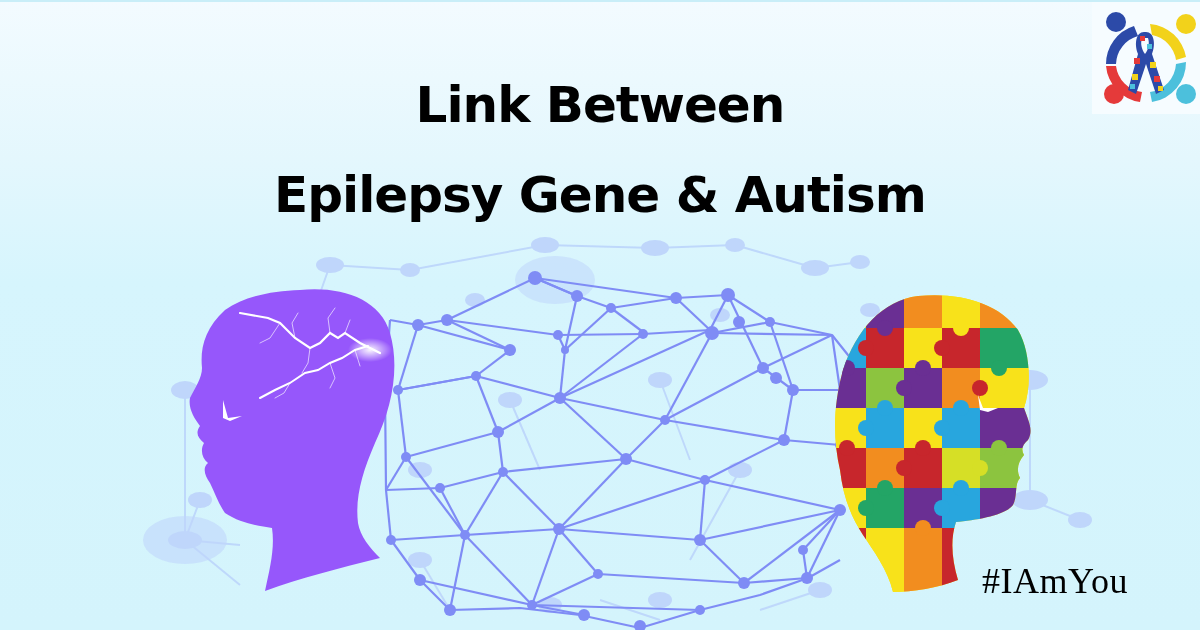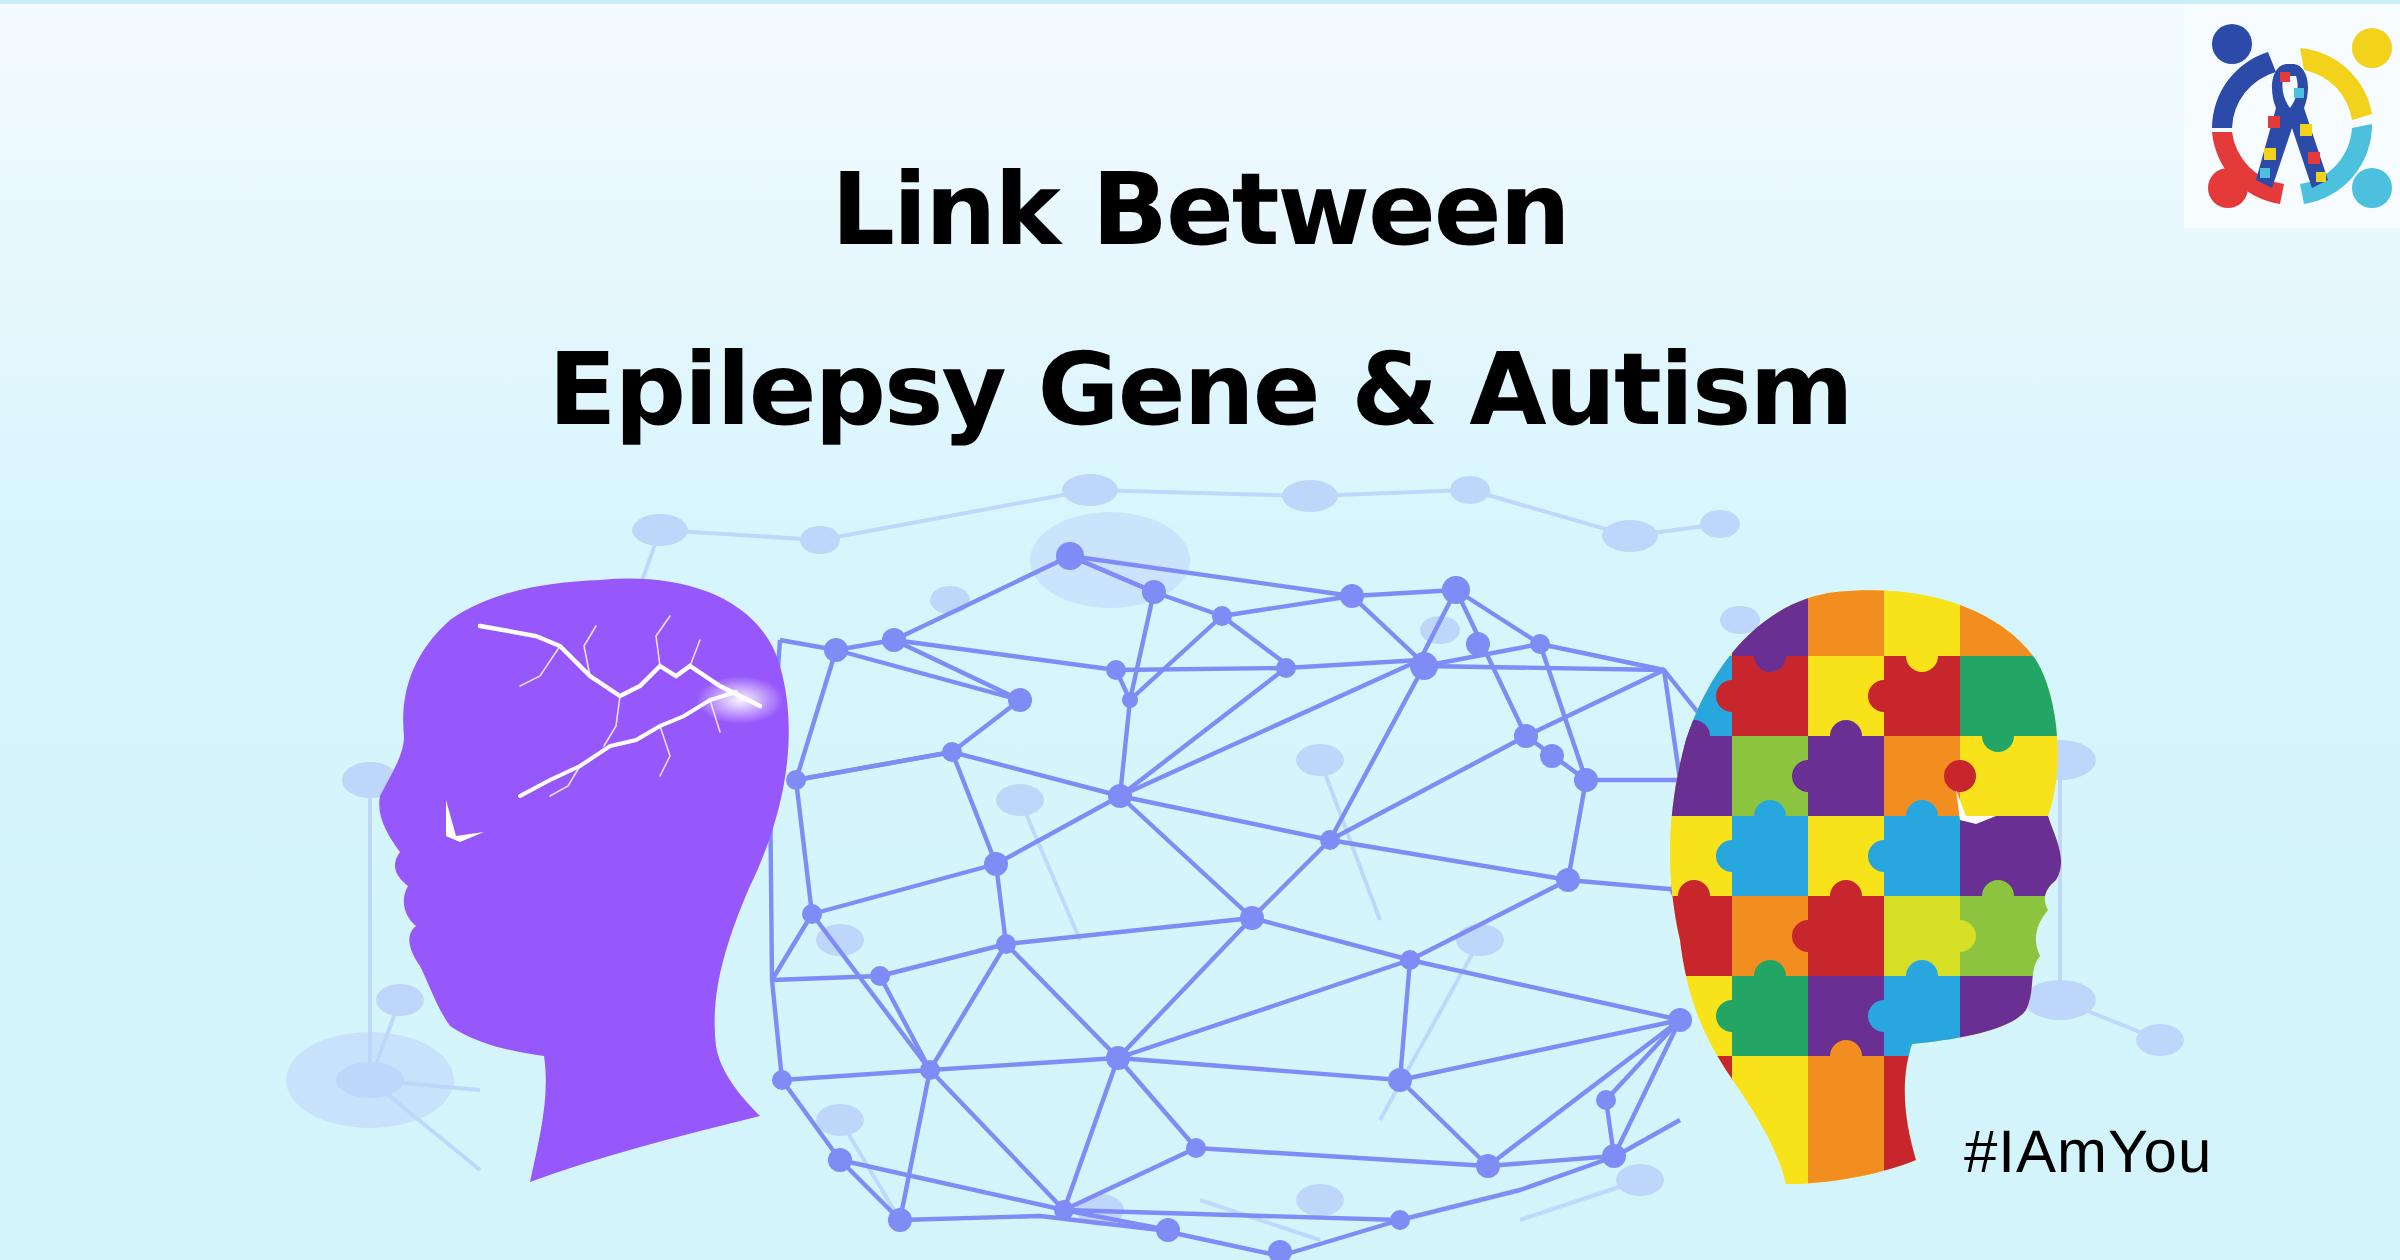--- a/index.html
+++ b/index.html
@@ -4,21 +4,21 @@
 <style>
   html, body { margin: 0; padding: 0; }
   body { width: 1200px; height: 630px; overflow: hidden; position: relative; font-family: "Liberation Sans", sans-serif; }
   .canvas { position: absolute; left: 0; top: 0; width: 1200px; height: 630px; background: linear-gradient(180deg, #f3fbff 0%, #e4f7fd 25%, #d6f5fd 45%, #d4f4fc 100%); overflow: hidden; }
   .topline { position: absolute; left: 0; top: 0; width: 1200px; height: 2px; background: #c9eef8; }
   .net { position: absolute; left: 0; top: 0; }
   .title { position: absolute; left: 0; width: 1200px; text-align: center; font-family: "DejaVu Sans", sans-serif; font-weight: bold; color: #000; letter-spacing: -1px; }
   .title.l1 { top: 76px; font-size: 50px; }
   .title.l2 { top: 166px; font-size: 50px; }
   .logo { position: absolute; left: 1092px; top: 2px; width: 108px; height: 112px; background: #f6fcff; }
-  .hashtag { position: absolute; left: 982px; top: 560px; font-family: Liberation Sans, sans-serif; font-size: 30px; color: #000; letter-spacing: 0.5px; }
+  .hashtag { position: absolute; left: 982px; top: 560px; font-family: Liberation Serif, serif; font-size: 36px; color: #000; letter-spacing: 0.5px; }
   .head { position: absolute; }
 </style>
 </head>
 <body>
 
 <div class="canvas">
   <div class="topline"></div>
 
   <svg class="net" width="1200" height="630">
     <g stroke="#bcd5fb" stroke-width="2" fill="none" opacity="0.9">

